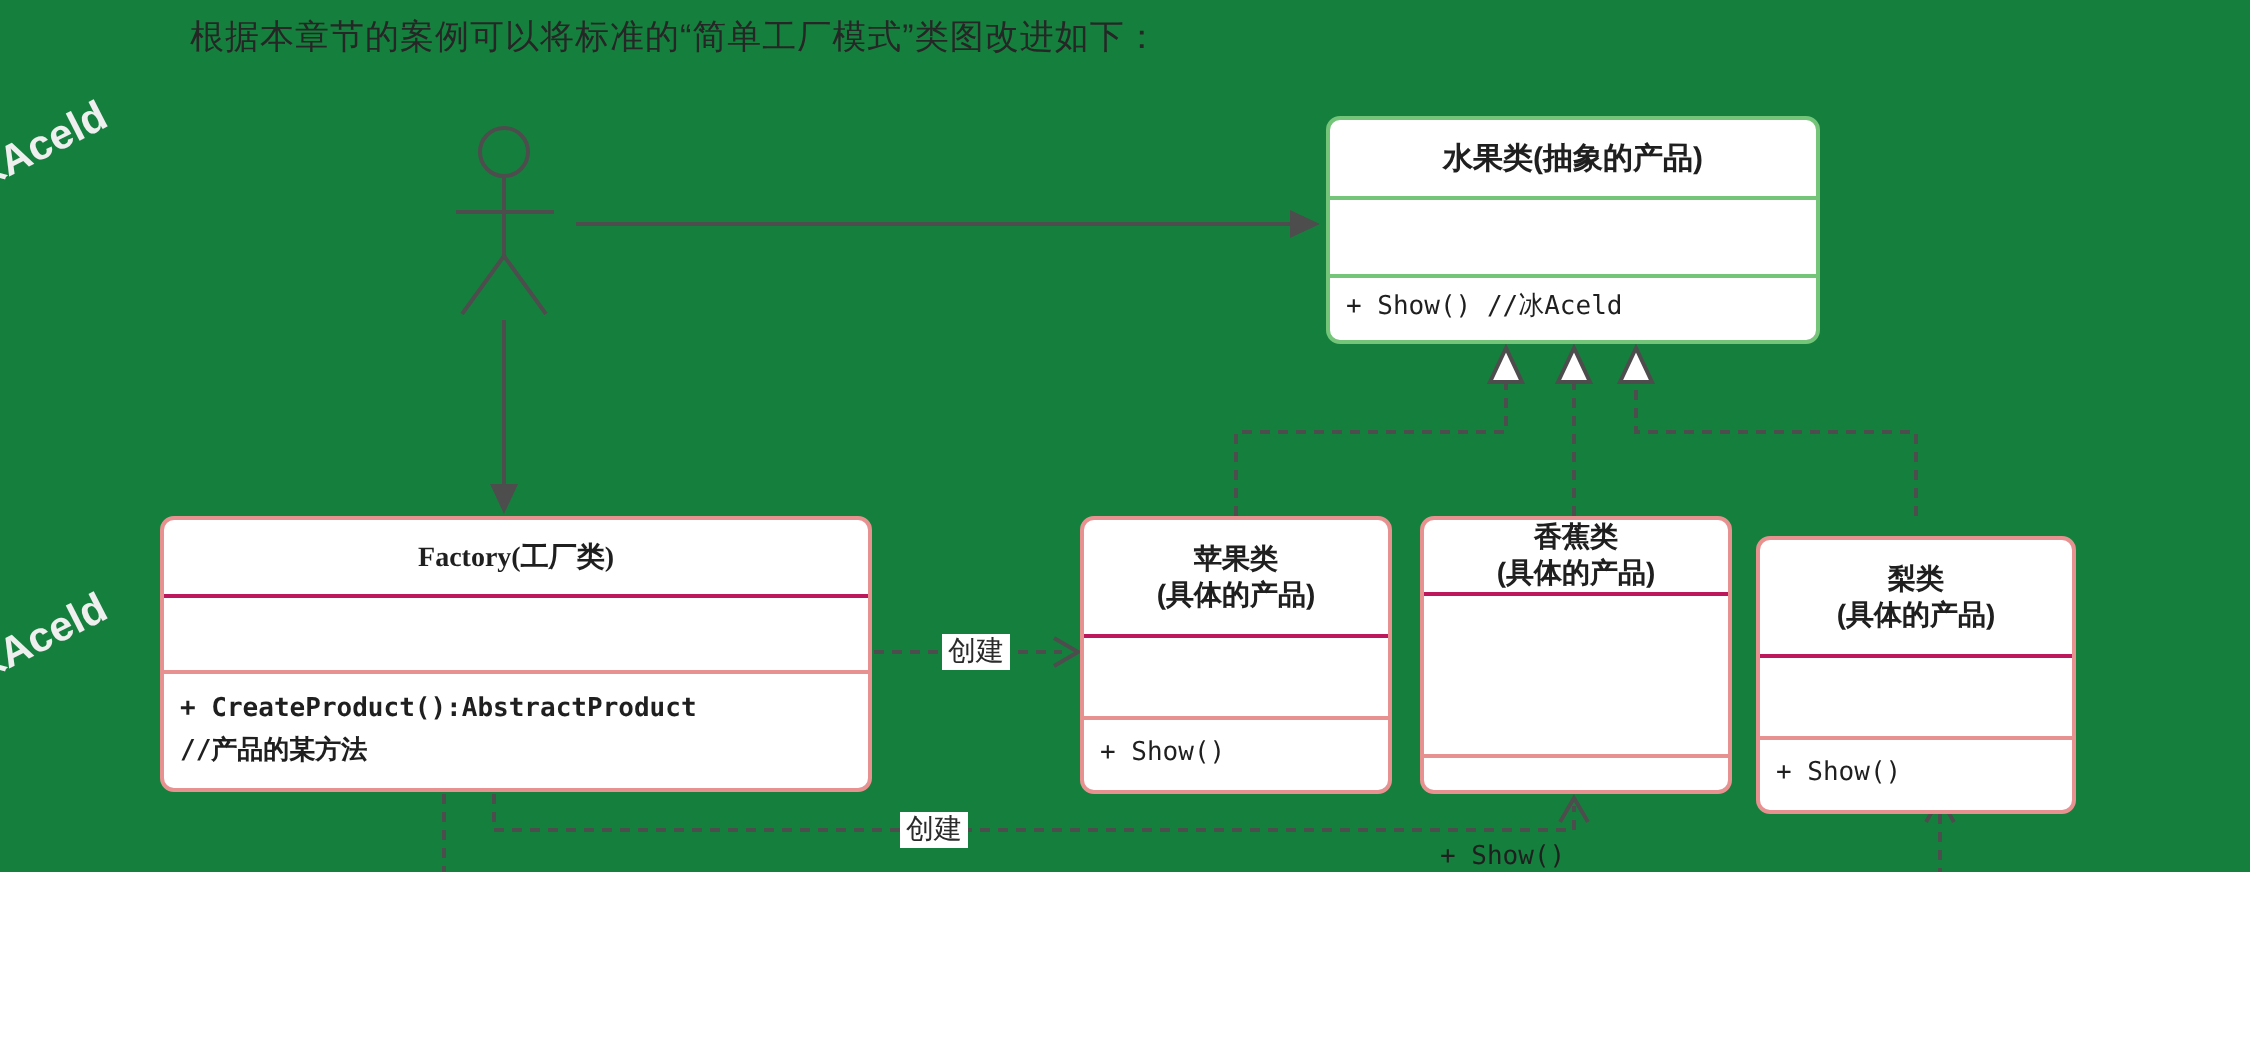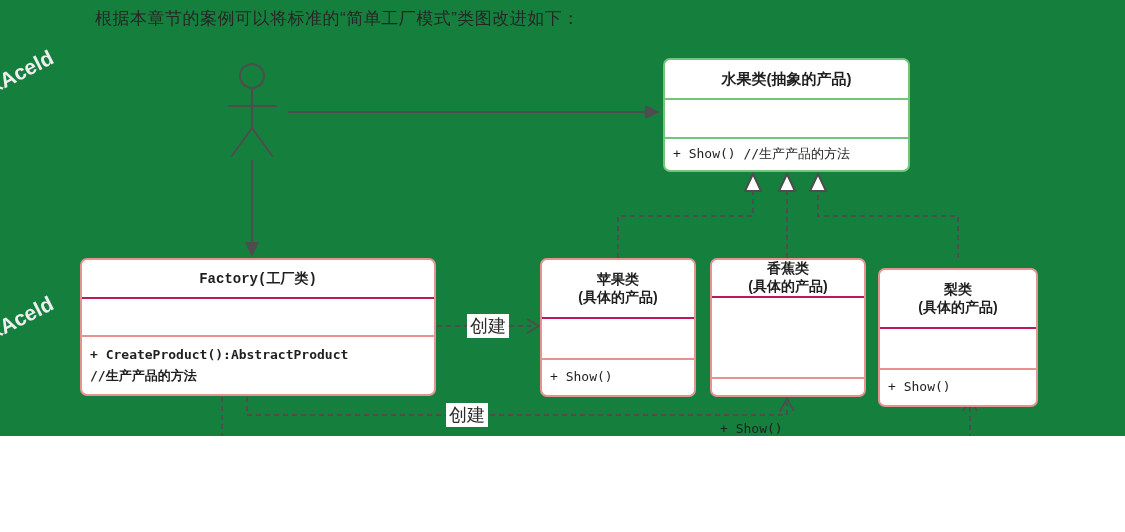--- a/index.html
+++ b/index.html
@@ -21,23 +21,23 @@
     font-weight:bold;font-size:14px;border-bottom:2px solid #be185d;color:#1f1f1f;
   }
   .uml-box.green .row-title{border-bottom-color:#74c47a;font-size:15px;}
   .uml-box .row-attrs{flex:0 0 auto;border-bottom:2px solid #e89191;}
   .uml-box.green .row-attrs{border-bottom-color:#74c47a;}
   .uml-box .row-methods{
     display:flex;flex-direction:column;justify-content:center;
     padding-left:8px;font-family:"DejaVu Sans Mono","Liberation Mono",monospace;
     font-size:13px;color:#1f1f1f;line-height:1.55;
   }
-  .mono-bold{font-family:Liberation Mono, monospace;}
+  .mono-bold{font-family:Liberation Serif, serif;}
   .edge-label{
-    position:absolute;z-index:3;background:#fff;padding:0 3px;font-size:18px;
+    position:absolute;z-index:3;background:#fff;padding:0 3px;font-size:14px;
     color:#2b2b2b;transform:translate(-50%,-50%);white-space:nowrap;
   }
   .watermark-main{
     position:absolute;left:897px;top:496px;z-index:3;font-size:18px;font-weight:bold;
     color:#a6d7a8;letter-spacing:.5px;
   }
   .watermark-faint{
     position:absolute;z-index:0;font-size:21px;font-weight:bold;color:#efefef;
     transform:rotate(-27deg);white-space:nowrap;
   }
@@ -104,32 +104,32 @@
       <polygon points="818,174 810,191 826,191" fill="#fff"></polygon>
     </g>
   </svg>
 
   <div class="uml-box green" style="left:663px;top:58px;width:247px;height:114px;">
     <div class="row-title" style="height:38px;">
       <span>水果类(抽象的产品)</span>
     </div>
     <div class="row-attrs" style="height:37px;"></div>
     <div class="row-methods" style="flex:1;">
-      <span>+ Show() //生产产品的方法</span>
+      <span>+ Show() //冰Aceld</span>
     </div>
   </div>
 
   <div class="uml-box" style="left:80px;top:258px;width:356px;height:138px;">
     <div class="row-title mono-bold" style="height:37px;">
       <span>Factory(工厂类)</span>
     </div>
     <div class="row-attrs" style="height:36px;"></div>
     <div class="row-methods" style="flex:1;font-weight:bold;">
       <span>+ CreateProduct():AbstractProduct</span>
-      <span>//生产产品的方法</span>
+      <span>//产品的某方法</span>
     </div>
   </div>
 
   <div class="uml-box" style="left:540px;top:258px;width:156px;height:139px;">
     <div class="row-title" style="height:57px;align-items:center;">
       <span>苹果类</span>
       <span>(具体的产品)</span>
     </div>
     <div class="row-attrs" style="height:39px;"></div>
     <div class="row-methods" style="flex:1;">

